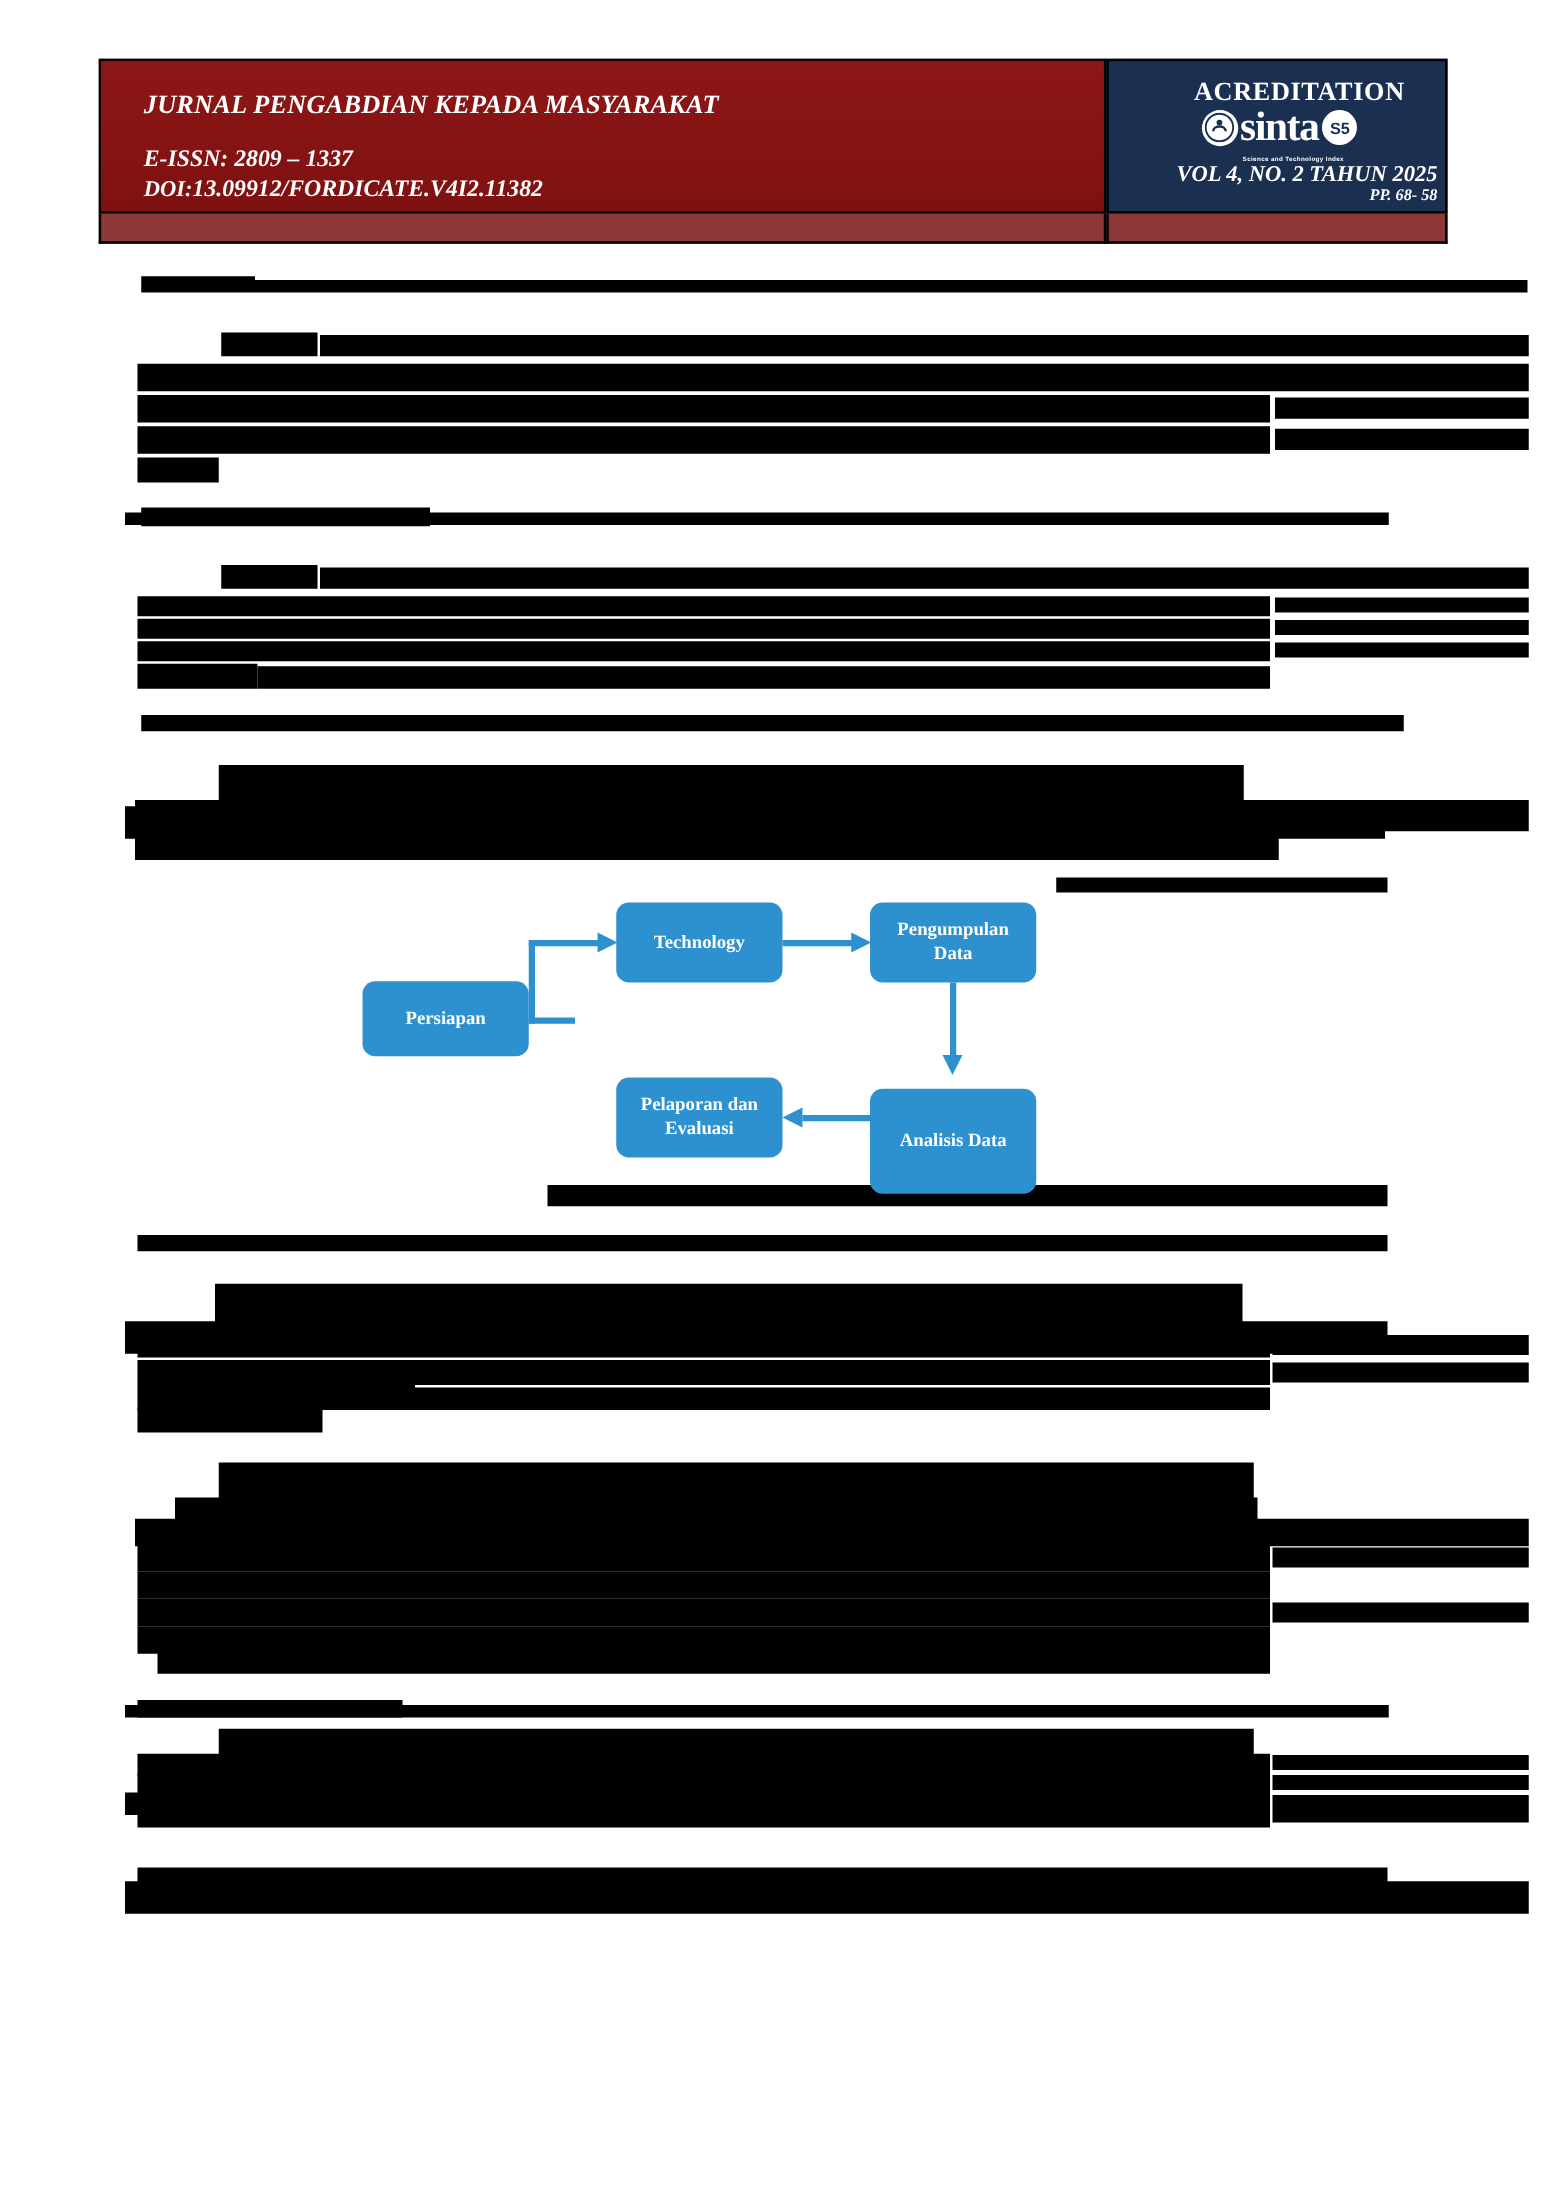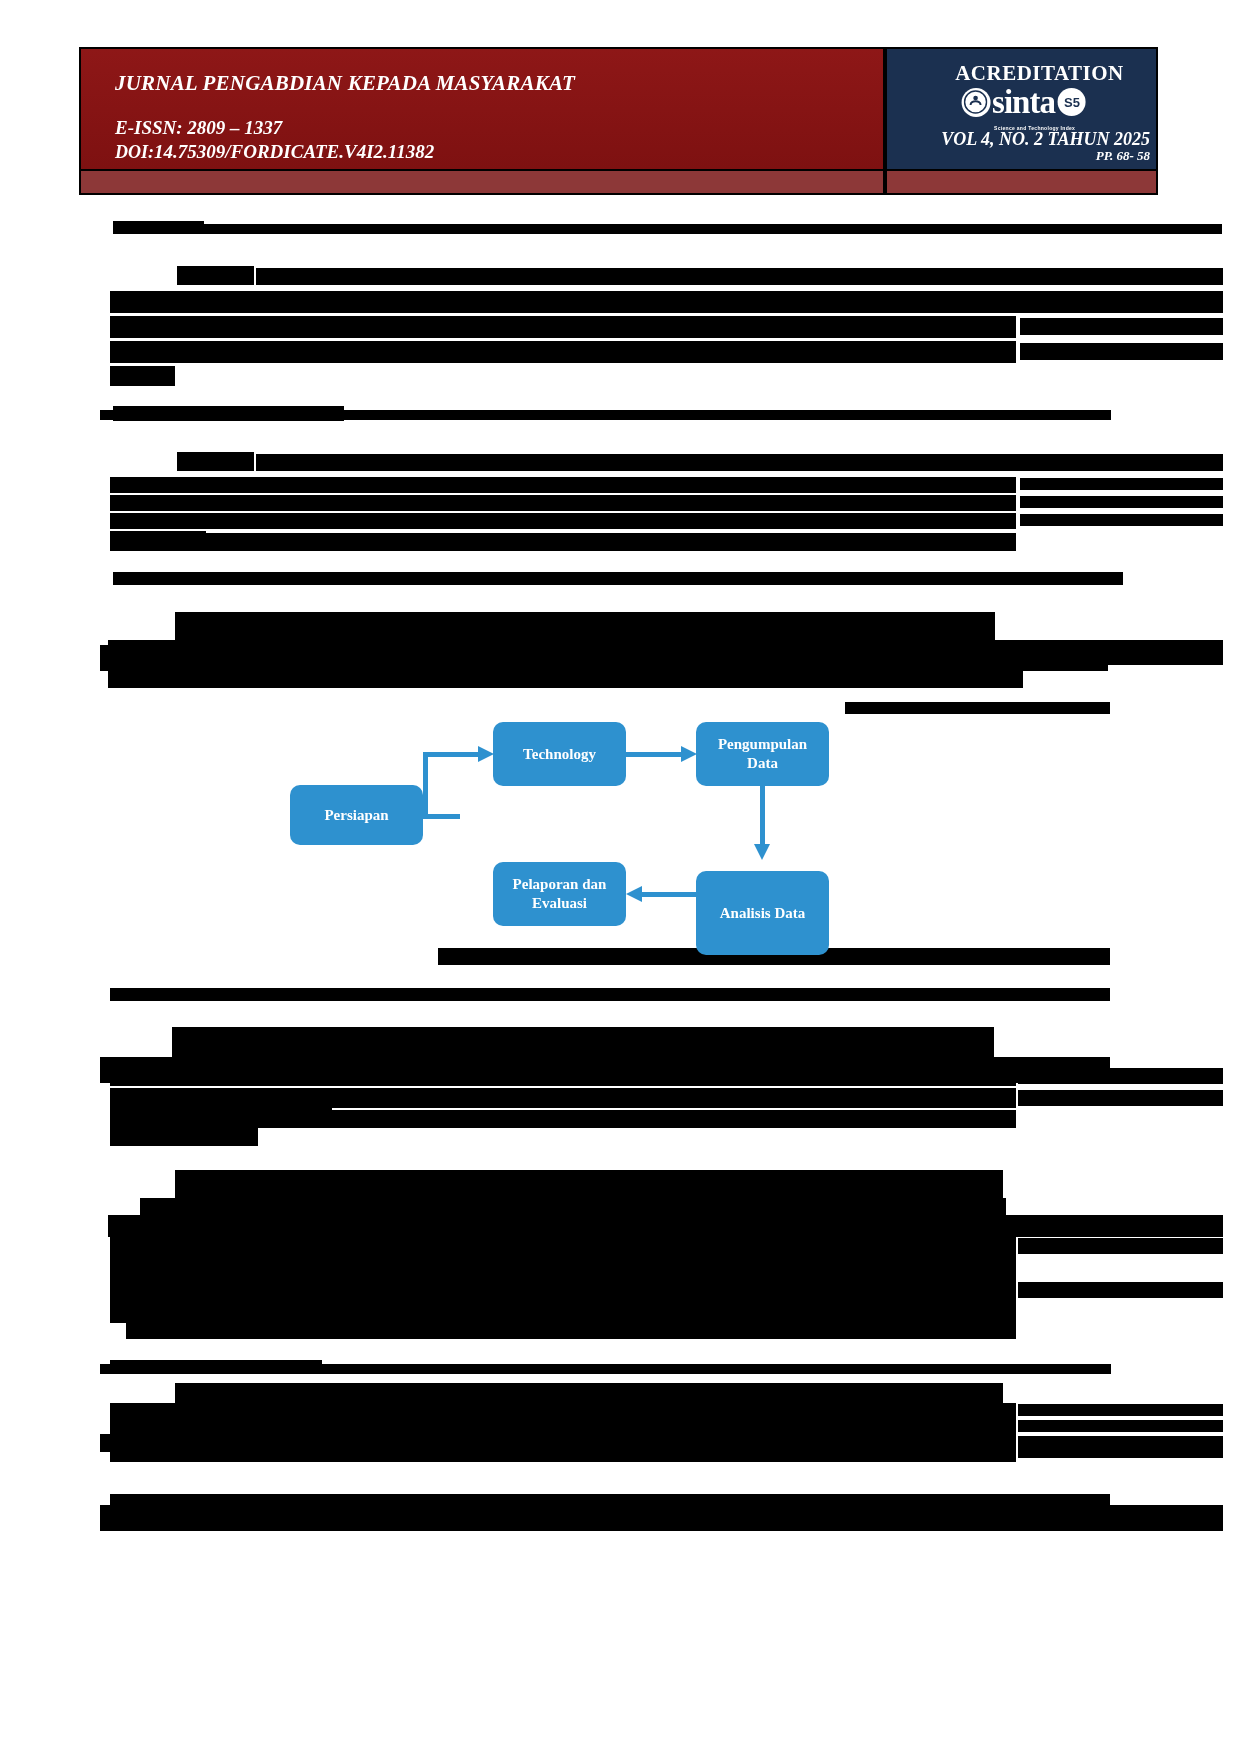--- a/index.html
+++ b/index.html
@@ -45,21 +45,21 @@
 </head>
 <body>
 
 <div class="page">
 
   <div class="header">
     <div class="hdr-left">
       <div class="hdr-left-inner"></div>
       <div class="jt jt1">JURNAL PENGABDIAN KEPADA MASYARAKAT</div>
       <div class="jt jt3">E-ISSN: 2809 – 1337</div>
-      <div class="jt jt4"><span>DOI:</span><b>14.75309/FORDICATE.V4I2.11382</b></div>
+      <div class="jt jt4"><span>DOI:</span><b>13.09912/FORDICATE.V4I2.11382</b></div>
     </div>
 
     <div class="hdr-right">
       <div class="acc">ACREDITATION</div>
       <div class="sinta-wrap">
         <div class="sinta">
           <div class="sinta-badge">
             <svg width="24" height="24" viewBox="0 0 24 24">
                 <circle cx="12" cy="12" r="11" fill="#fff" stroke="#1b3050" stroke-width="1.5"></circle>
                 <path d="M7 15 C7 10, 17 10, 17 15" fill="none" stroke="#1b3050" stroke-width="2"></path>

